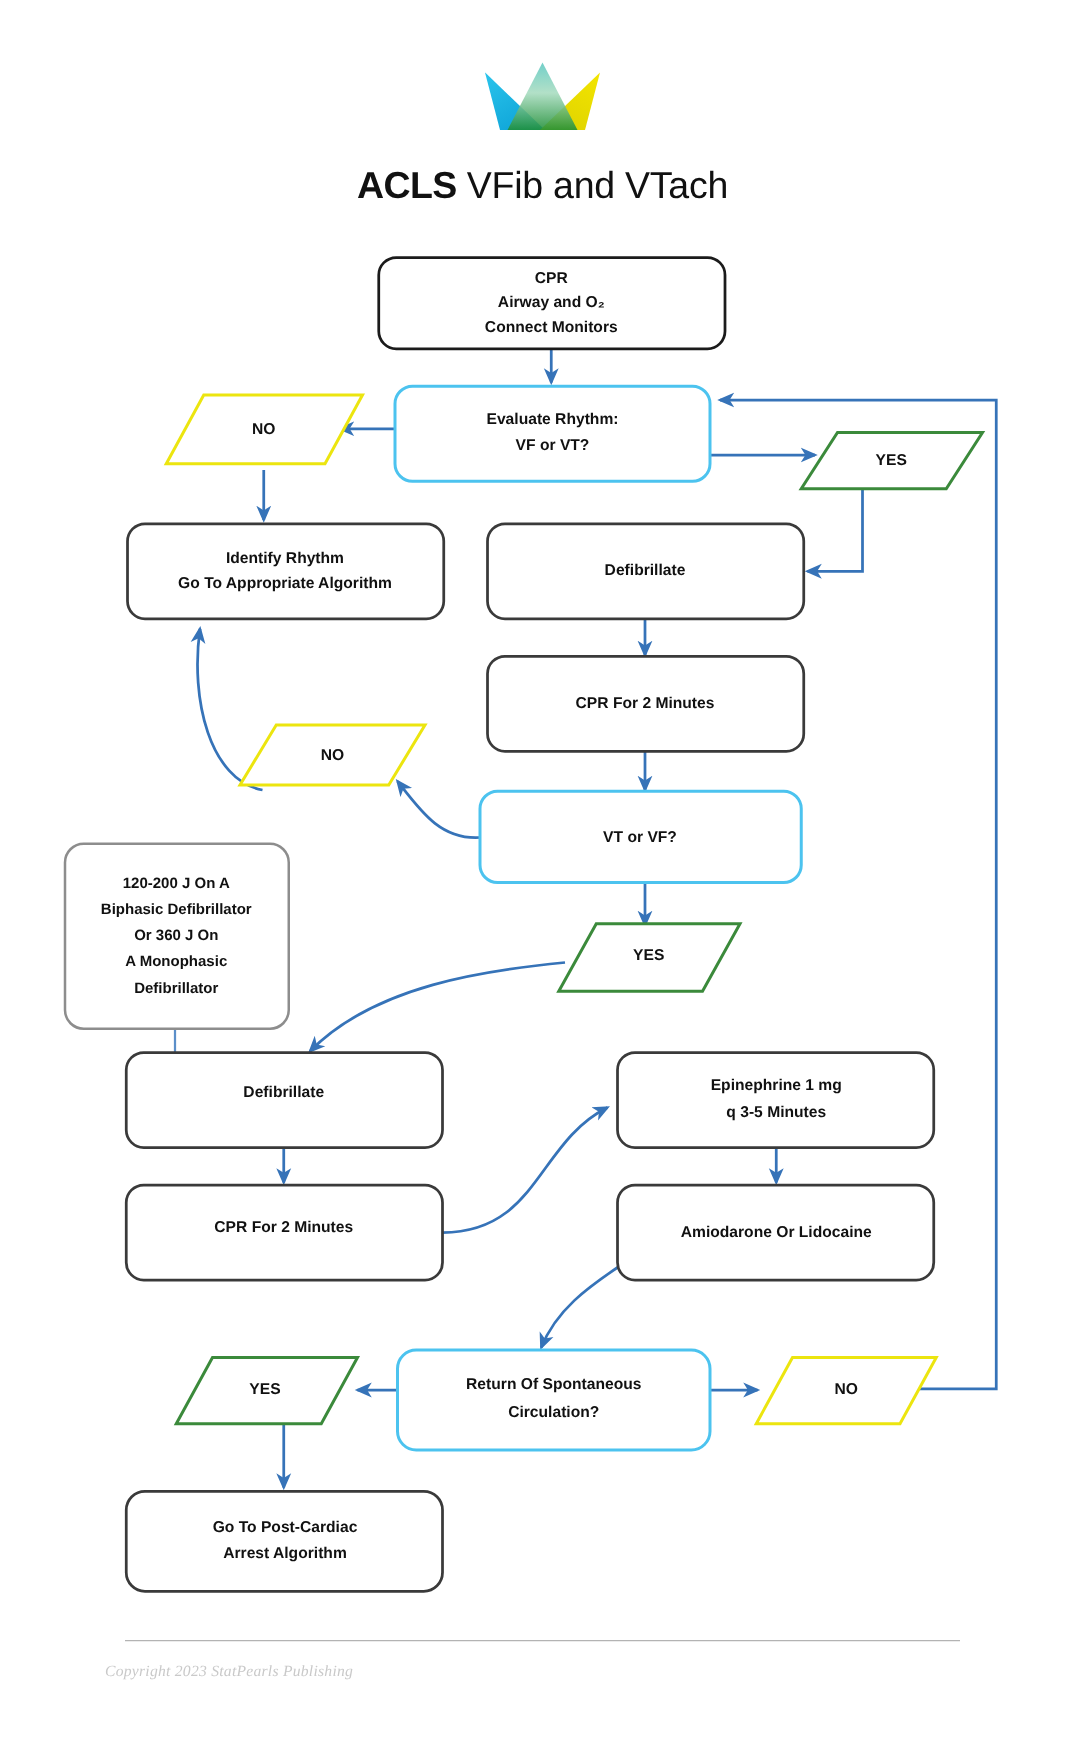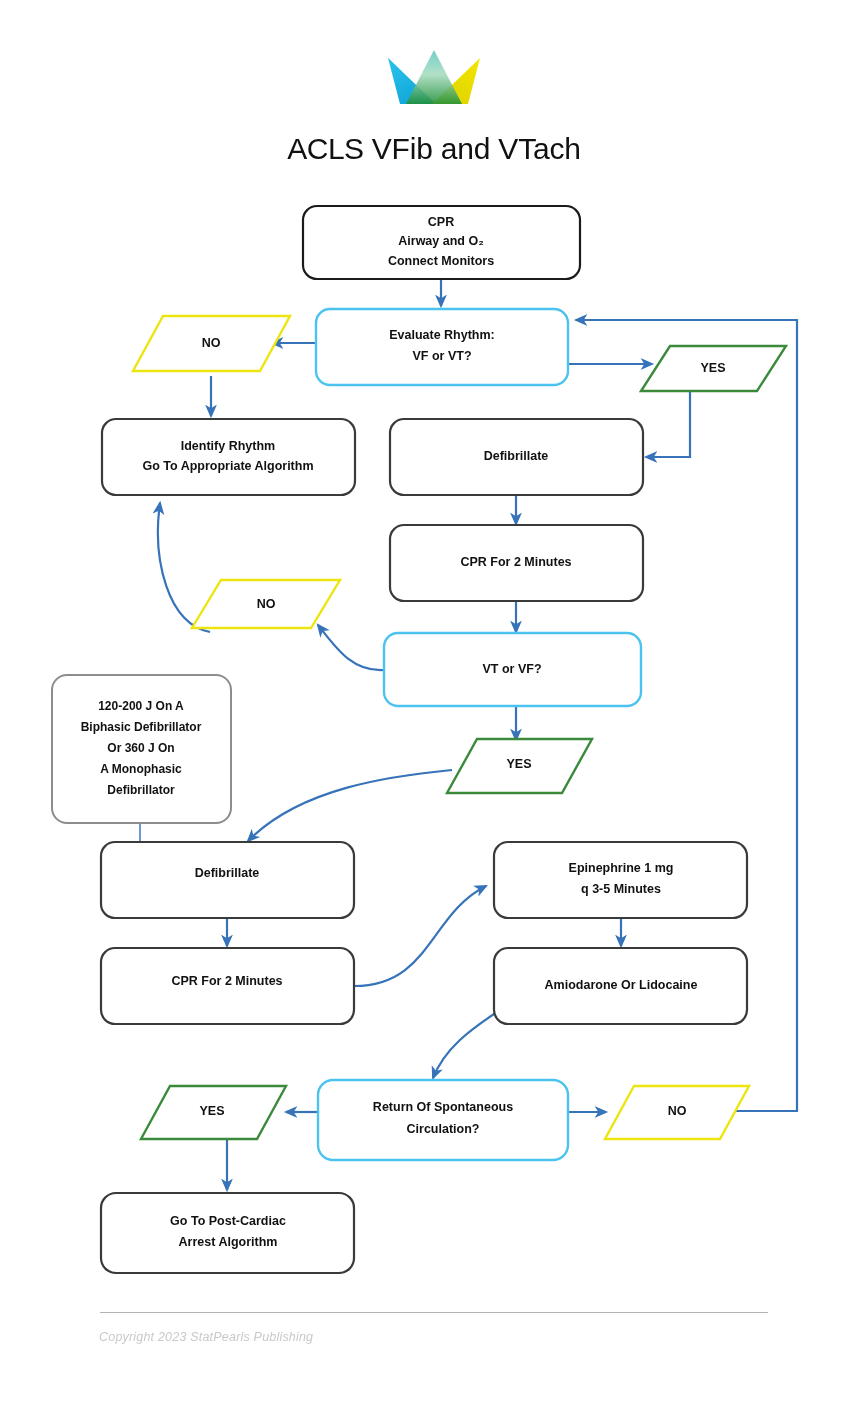--- a/index.html
+++ b/index.html
@@ -37,21 +37,21 @@
   }
   .title {
     margin-top: 22px;
     font-size: 30px;
     letter-spacing: -0.2px;
     color: #111111;
     font-family: "Liberation Sans", sans-serif;
     white-space: nowrap;
   }
   .title .brand {
-    font-weight: normal;
+    font-weight: bold;
     letter-spacing: -0.5px;
   }
   .title .rest {
     font-weight: normal;
     text-align: center;
   }
   
   #flow {
     position: absolute;
     top: 0;
@@ -120,23 +120,23 @@
   .footer-rule {
     position: absolute;
     left: 100px;
     top: 1312px;
     width: 668px;
     height: 1px;
     background: #b3b3b3;
   }
   .footer-text {
     position: absolute;
-    left: 99px;
+    left: 84px;
     top: 1330px;
-    font-family: Liberation Sans, sans-serif;
+    font-family: Liberation Serif, serif;
     font-style: italic;
     font-size: 12.5px;
     color: #c9c9c9;
     letter-spacing: 0.2px;
   }
 </style>
 </head>
 <body>
 
 <div id="page">

